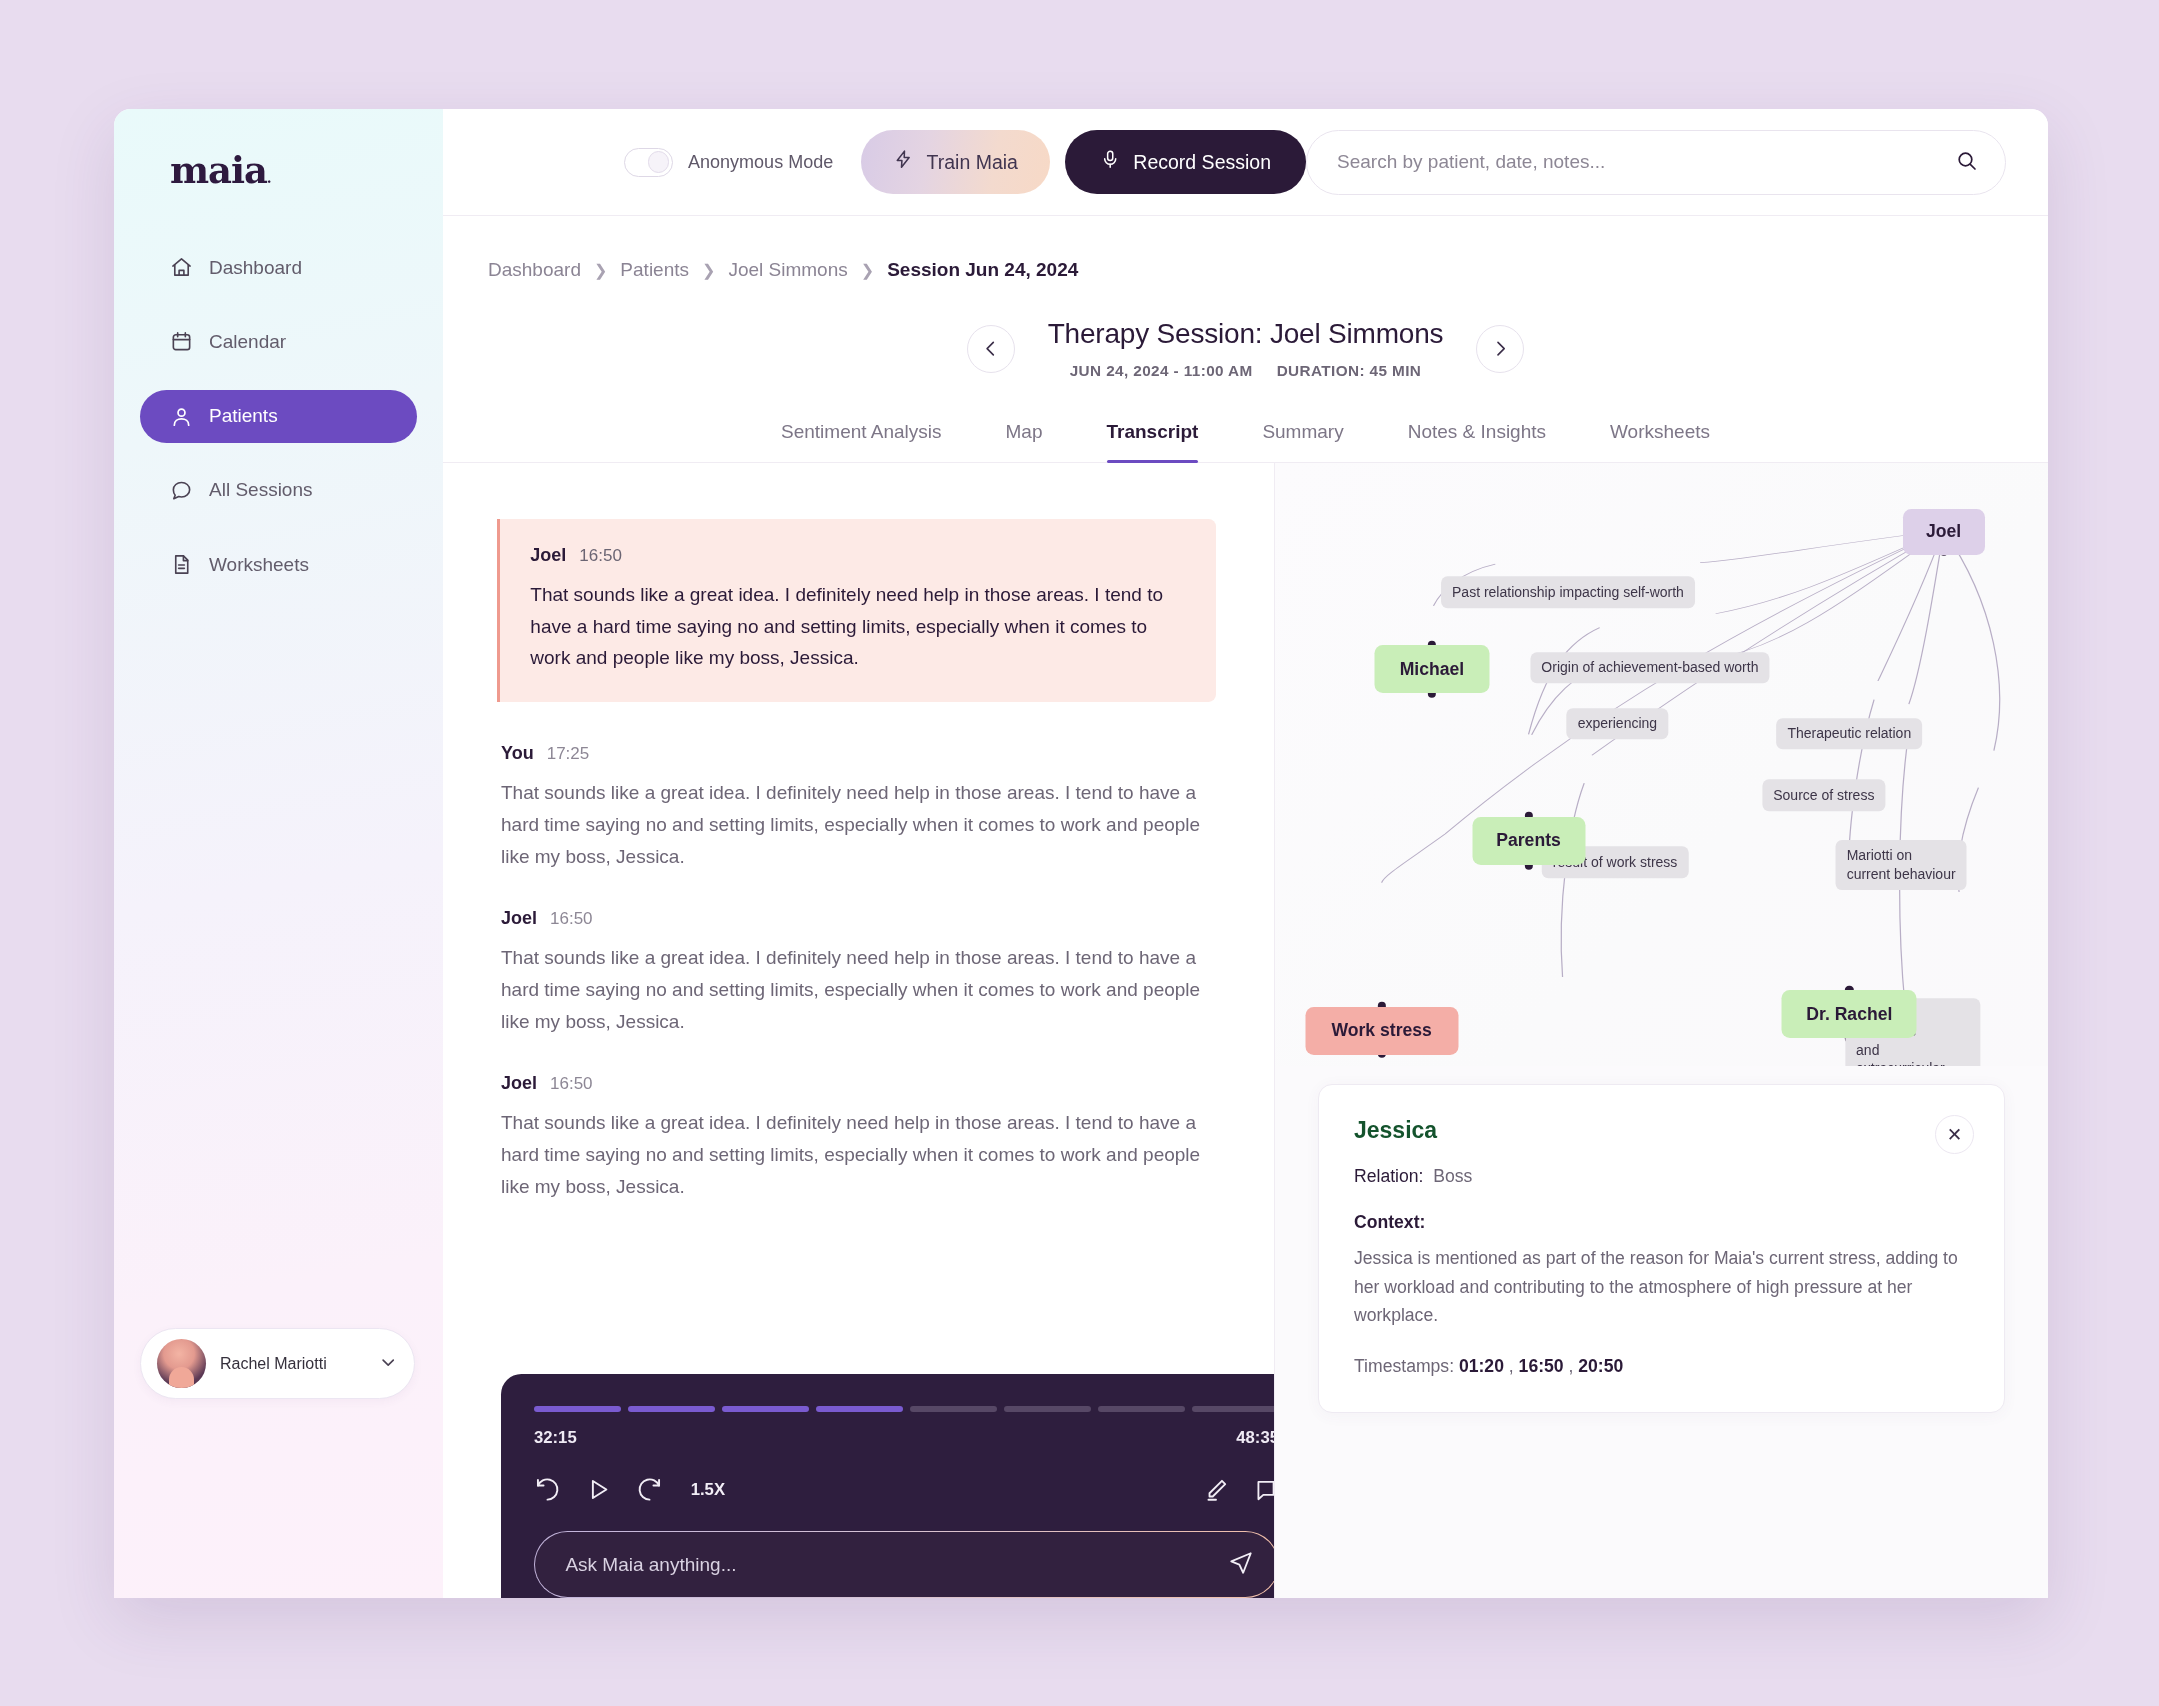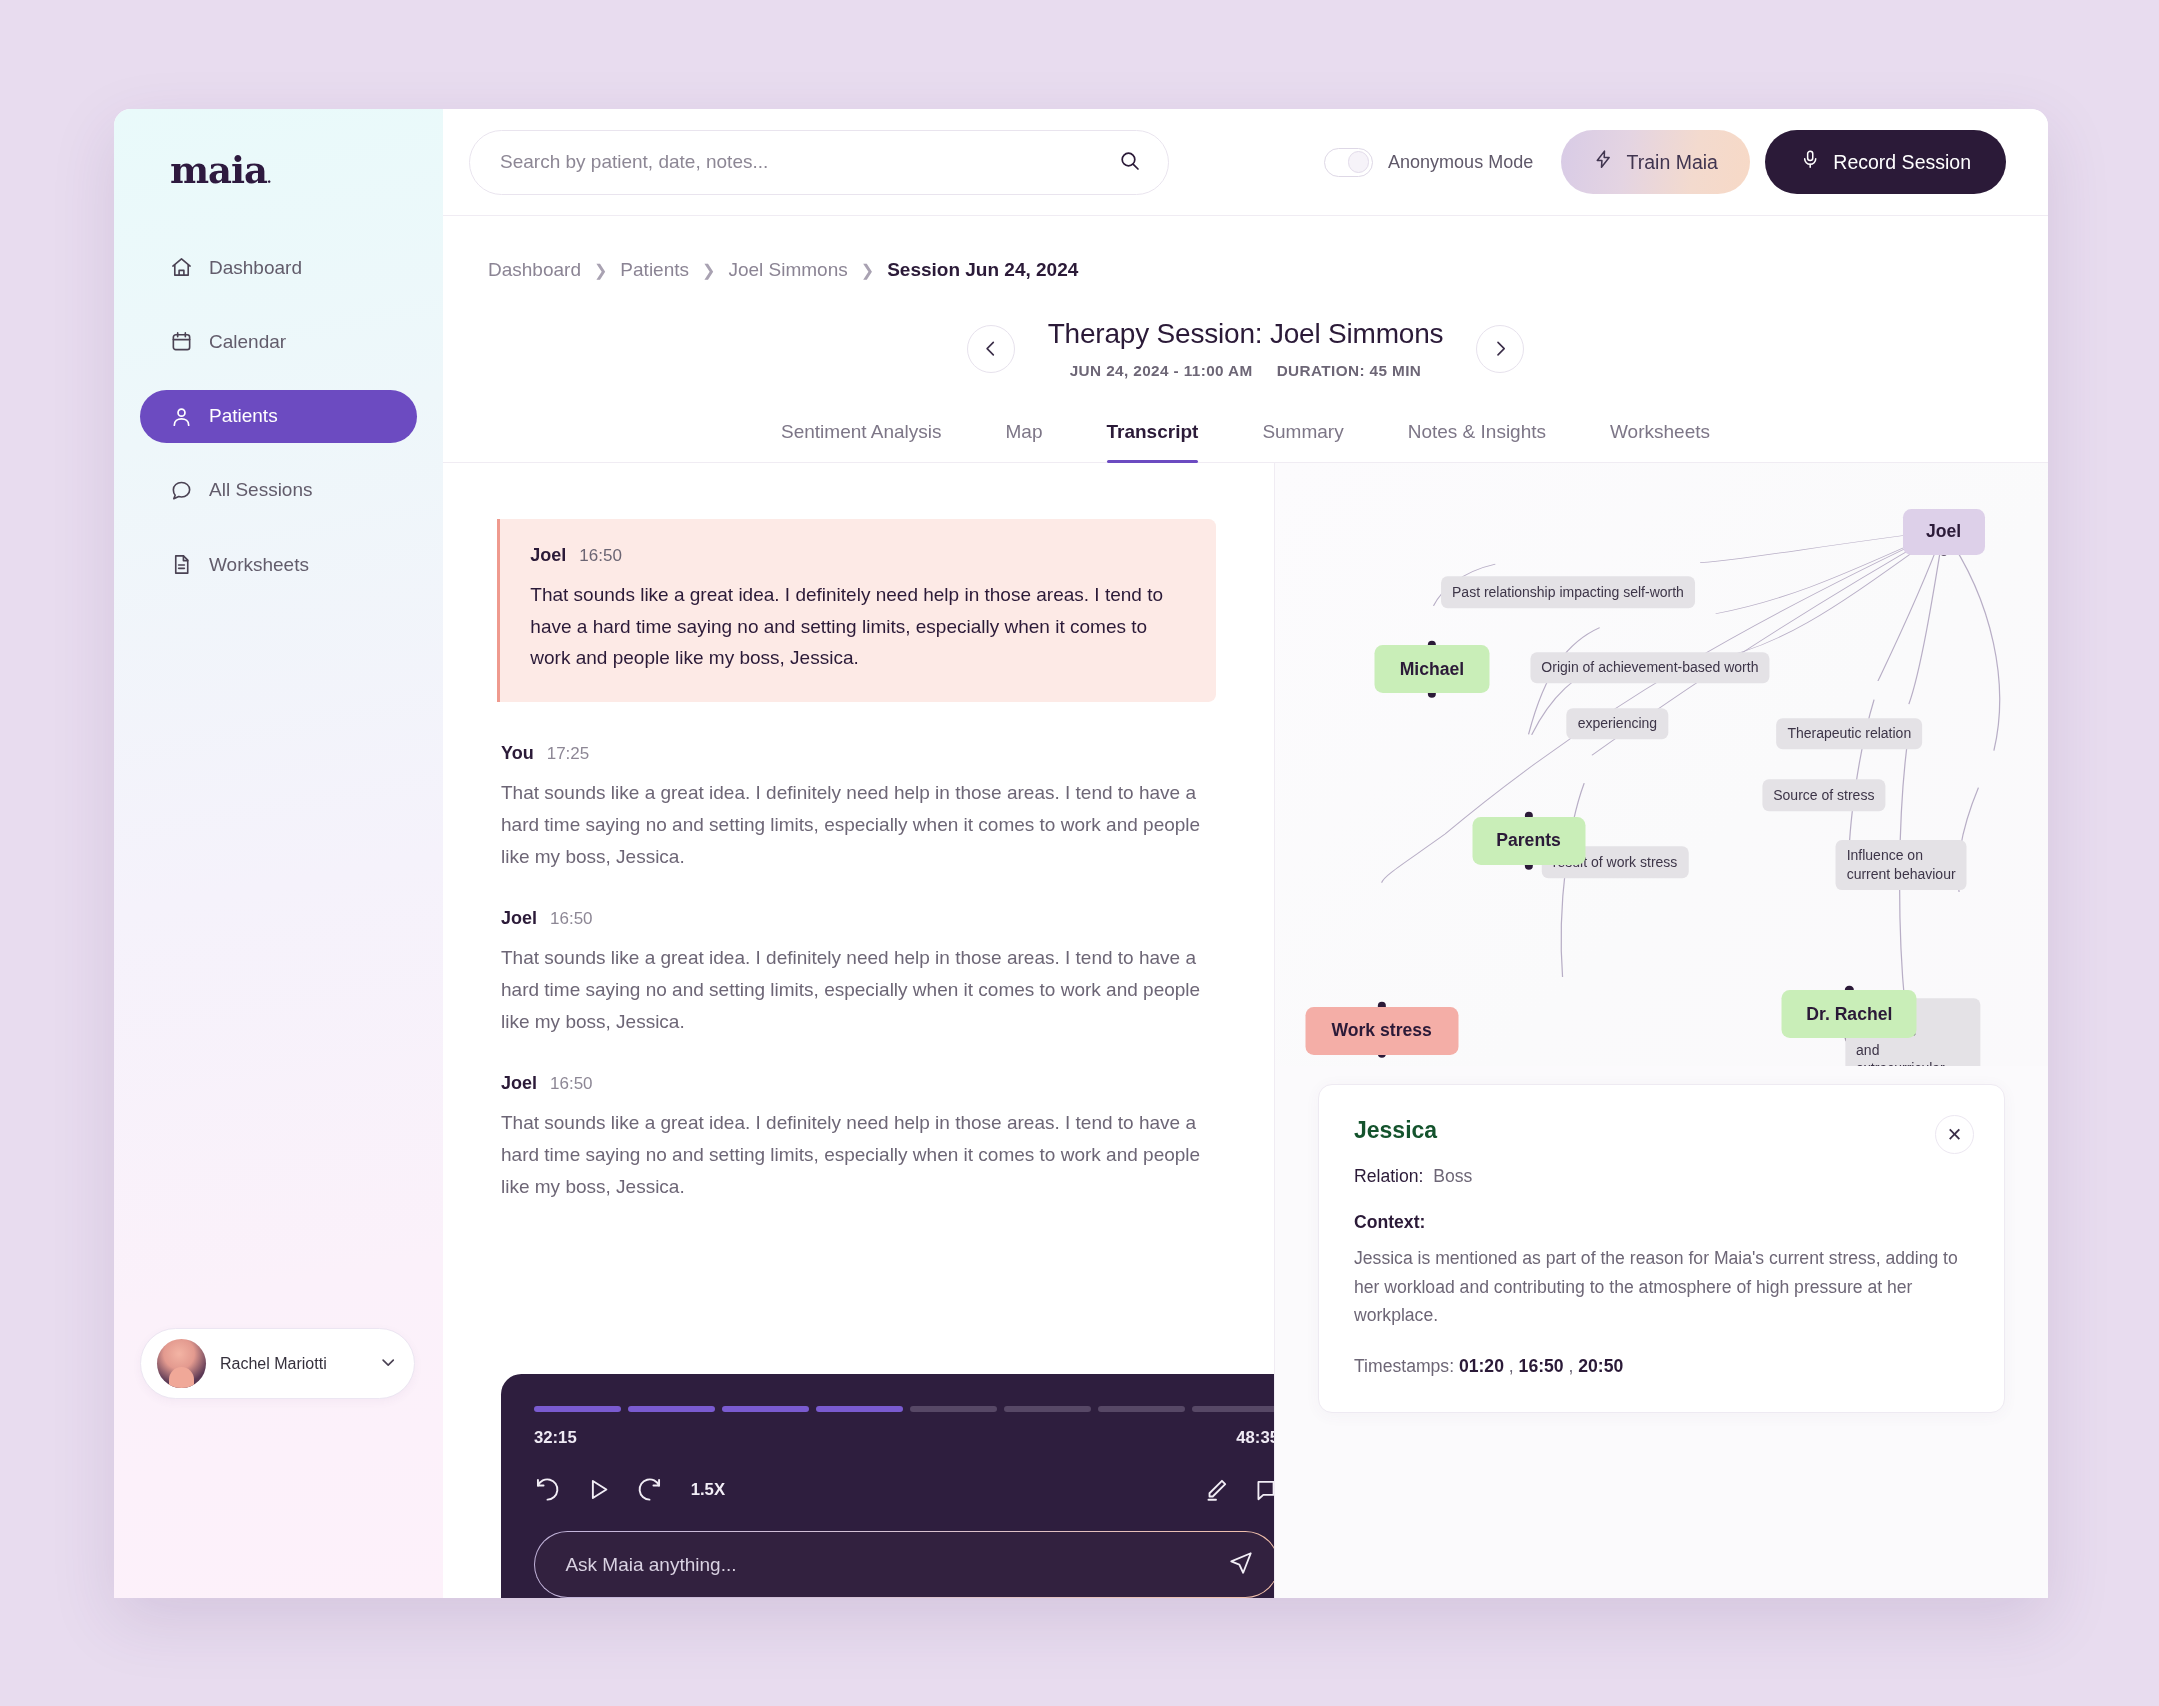--- a/index.html
+++ b/index.html
@@ -372,30 +372,20 @@
         <svg width="20.4" height="20.4" viewBox="0 0 24 24" fill="none" stroke="#4a4253" stroke-width="1.9" stroke-linecap="round" stroke-linejoin="round">
             <path d="M6 9.5l6 6 6-6"></path>
           </svg>
       </span>
     </div>
   </aside>
 
   <div id="main">
 
     <header id="topbar">
-      <div id="search-box">
-        <input id="search-input" type="text" placeholder="Search by patient, date, notes..." style="">
-        <span>
-          <svg width="24" height="24" viewBox="0 0 24 24" fill="none" stroke="#2b1a38" stroke-width="1.7" stroke-linecap="round">
-              <circle cx="10.5" cy="10.5" r="6.3"></circle>
-              <path d="M15.3 15.3L20 20"></path>
-            </svg>
-        </span>
-      </div>
-
       <div id="topbar-right">
         <div id="toggle-wrap">
           <div id="toggle">
               <div class="knob"></div>
             </div>
           <span id="toggle-label">Anonymous Mode</span>
         </div>
 
         <button id="train-maia" class="pill-btn">
           <span>
@@ -409,20 +399,30 @@
         <button id="record-session" class="pill-btn">
           <span>
             <svg width="20.4" height="20.4" viewBox="0 0 24 24" fill="none" stroke="#ffffff" stroke-width="1.8" stroke-linecap="round" stroke-linejoin="round">
                 <rect x="9" y="2.6" width="6" height="11" rx="3"></rect>
                 <path d="M5.5 11.5a6.5 6.5 0 0013 0"></path>
                 <path d="M12 18v3.4"></path>
               </svg>
           </span>
           <span>Record Session</span>
         </button>
+      </div>
+
+      <div id="search-box">
+        <input id="search-input" type="text" placeholder="Search by patient, date, notes..." style="">
+        <span>
+          <svg width="24" height="24" viewBox="0 0 24 24" fill="none" stroke="#2b1a38" stroke-width="1.7" stroke-linecap="round">
+              <circle cx="10.5" cy="10.5" r="6.3"></circle>
+              <path d="M15.3 15.3L20 20"></path>
+            </svg>
+        </span>
       </div>
     </header>
 
     <div id="content">
 
       <div id="breadcrumb">
         <span class="crumb">Dashboard</span>
         <span class="sep">❯</span>
         <span class="crumb">Patients</span>
         <span class="sep">❯</span>
@@ -599,21 +599,21 @@
             <span class="dot" style="left:74.3%;top:95.5%"></span>
 
             <span class="dot" style="left:88.6%;top:92.4%"></span>
 
             <div class="edge-label" style="left:37.9%;top:21.5%">Past relationship impacting self-worth</div>
             <div class="edge-label" style="left:48.5%;top:34.0%">Origin of achievement-based worth</div>
             <div class="edge-label" style="left:44.3%;top:43.3%">experiencing</div>
             <div class="edge-label" style="left:74.3%;top:45.0%">Therapeutic relation</div>
             <div class="edge-label" style="left:71.0%;top:55.2%">Source of stress</div>
             <div class="edge-label" style="left:44.0%;top:66.3%">result of work stress</div>
-            <div class="edge-label" style="left:81.0%;top:66.7%;white-space:pre-line">Influence on
+            <div class="edge-label" style="left:81.0%;top:66.7%;white-space:pre-line">Mariotti on
 current behaviour</div>
             <div class="edge-label" style="left:82.5%;top:97.5%;white-space:pre-line">childhood academic
 and extracurricular
 pressure</div>
 
             <div class="node person-main" style="left:86.5%;top:11.5%;min-width:82px;height:46px">Joel</div>
             <div class="node person" style="left:20.3%;top:34.3%;min-width:115px;height:48px">Michael</div>
             <div class="node person" style="left:32.8%;top:62.7%;min-width:113px;height:48px">Parents</div>
             <div class="node stress" style="left:13.8%;top:94.2%;min-width:153px;height:48px">Work stress</div>
             <div class="node person" style="left:74.3%;top:91.5%;min-width:135px;height:48px">Dr. Rachel</div>

